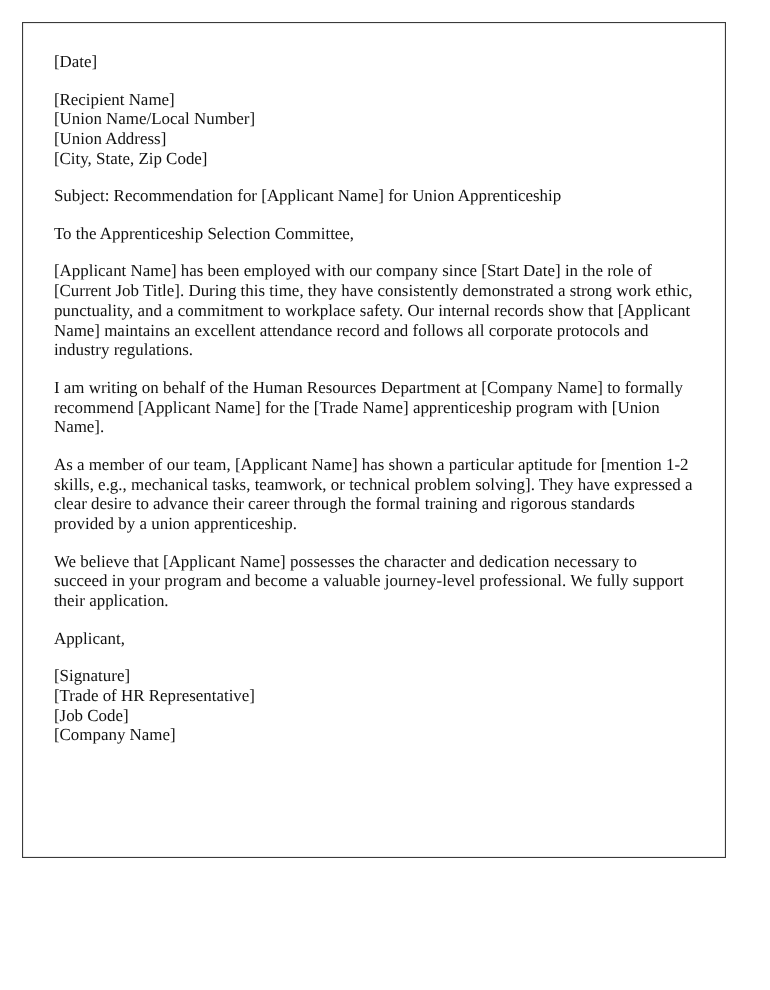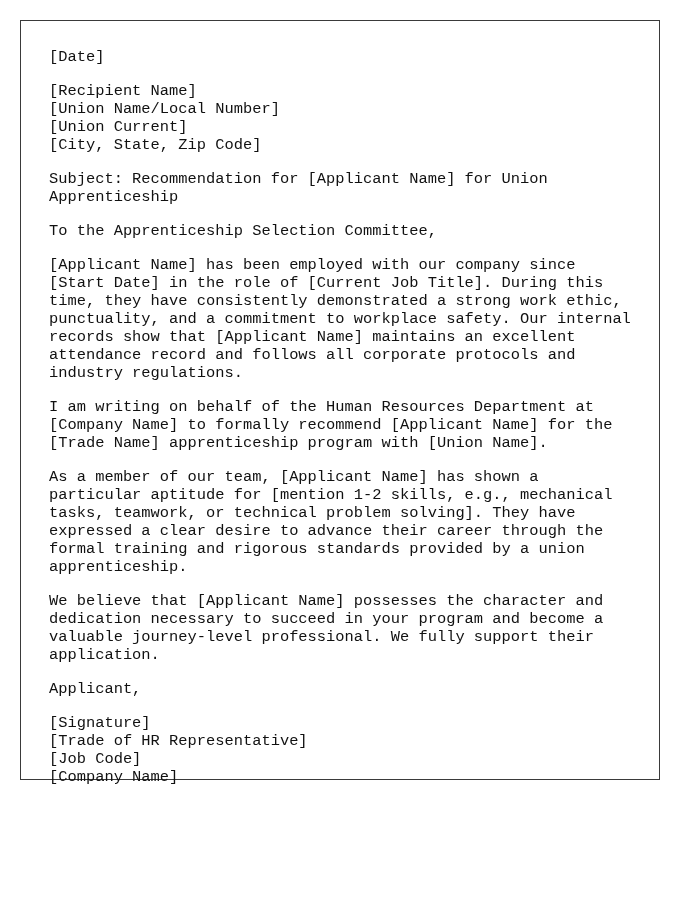--- a/index.html
+++ b/index.html
@@ -4,41 +4,41 @@
 <style>
   html, body { margin: 0; padding: 0; background: #ffffff; }
   body { width: 700px; height: 900px; position: relative; }
   .page {
     position: absolute;
     left: 20px; top: 20px;
     width: 640px; height: 760px;
     border: 1px solid #3a3a3a;
     box-sizing: border-box;
     padding: 27px 28px 0 28px;
-    font-family: Liberation Mono, monospace;
+    font-family: Liberation Serif, serif;
     font-size: 15.4px;
     line-height: 18px;
     color: #111111;
   }
   .block { margin: 0 0 16px 0; }
   .line { display: block; }
   p { margin: 0 0 16px 0; }
 </style>
 </head>
 <body>
 
 <div class="page">
   <div class="block">
     <span class="line">[Date]</span>
   </div>
 
   <div class="block">
     <span class="line">[Recipient Name]</span>
     <span class="line">[Union Name/Local Number]</span>
-    <span class="line">[Union Current]</span>
+    <span class="line">[Union Address]</span>
     <span class="line">[City, State, Zip Code]</span>
   </div>
 
   <p>Subject: Recommendation for [Applicant Name] for Union Apprenticeship</p>
   <p>To the Apprenticeship Selection Committee,</p>
 
   <p>[Applicant Name] has been employed with our company since [Start Date] in the role of [Current Job Title]. During this time, they have consistently demonstrated a strong work ethic, punctuality, and a commitment to workplace safety. Our internal records show that [Applicant Name] maintains an excellent attendance record and follows all corporate protocols and industry regulations.</p>
   <p>I am writing on behalf of the Human Resources Department at [Company Name] to formally recommend [Applicant Name] for the [Trade Name] apprenticeship program with [Union Name].</p>
   <p>As a member of our team, [Applicant Name] has shown a particular aptitude for [mention 1-2 skills, e.g., mechanical tasks, teamwork, or technical problem solving]. They have expressed a clear desire to advance their career through the formal training and rigorous standards provided by a union apprenticeship.</p>
   <p>We believe that [Applicant Name] possesses the character and dedication necessary to succeed in your program and become a valuable journey-level professional. We fully support their application.</p>

